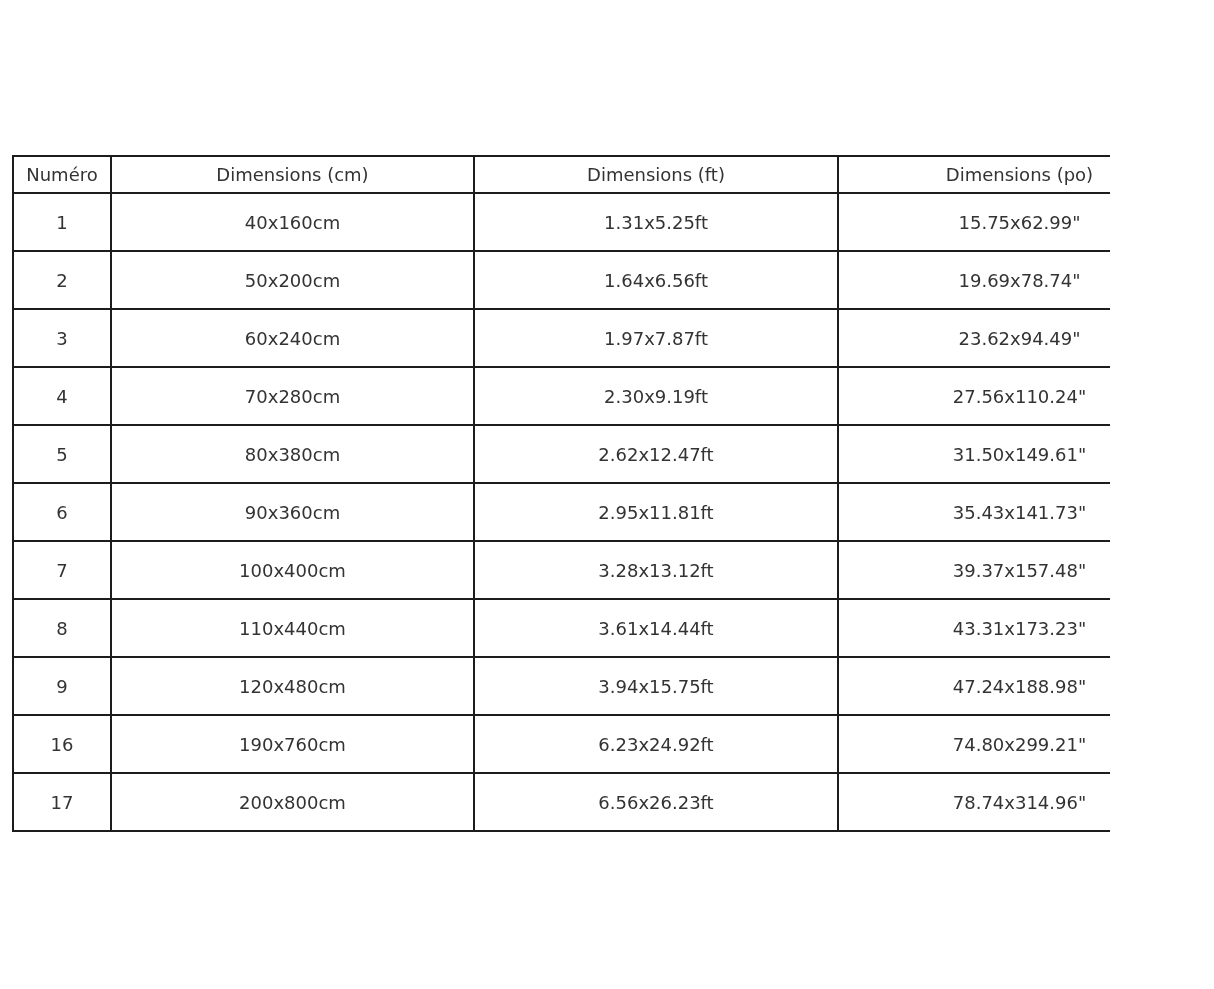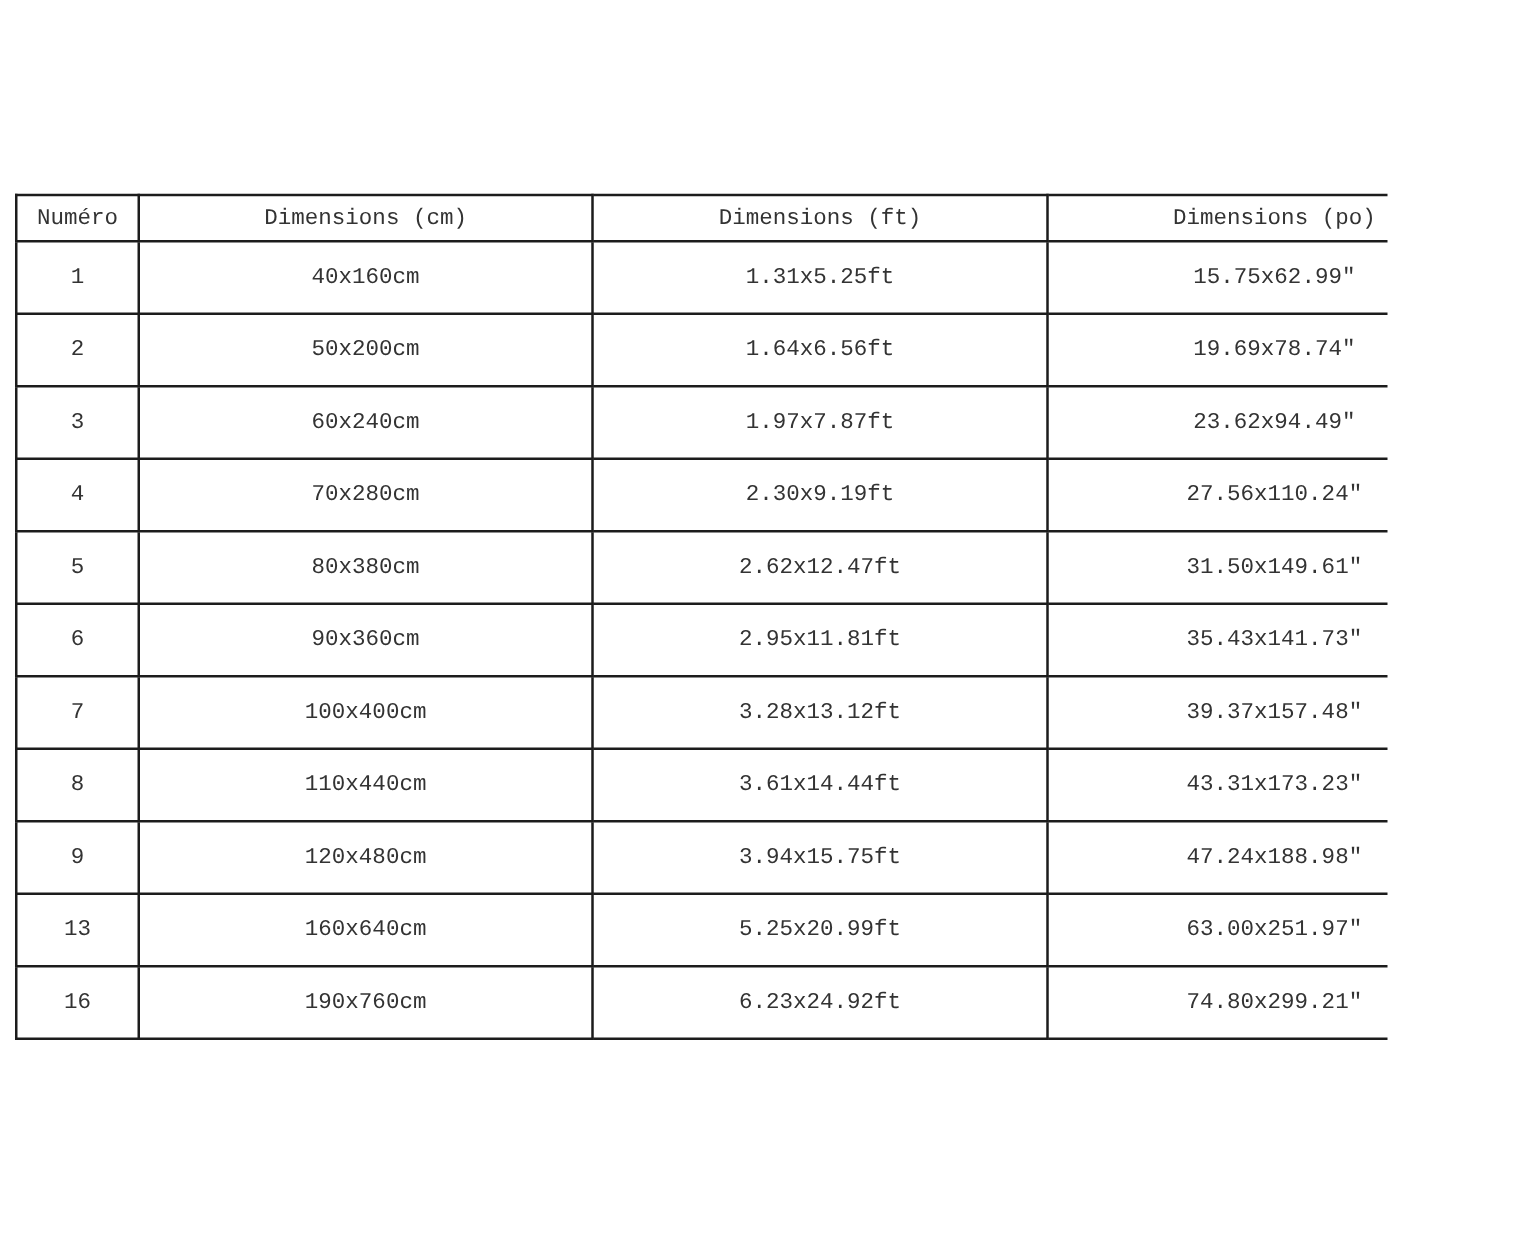--- a/index.html
+++ b/index.html
@@ -9,21 +9,20 @@
     width: 1214px;
     height: 989px;
     font-family: "DejaVu Sans", "Liberation Sans", sans-serif;
   }
   .page {
     position: relative;
     width: 1110px;
     height: 989px;
     background: #ffffff;
     overflow: hidden;
-    font-family: Liberation Mono, monospace;
   }
   table.dim-table {
     position: absolute;
     left: 12px;
     top: 155px;
     width: 1188px;
     height: 677px;
     border-collapse: collapse;
     table-layout: fixed;
     background: #ffffff;
@@ -110,26 +109,26 @@
           <td>3.61x14.44ft</td>
           <td>43.31x173.23"</td>
         </tr>
         <tr>
           <td>9</td>
           <td>120x480cm</td>
           <td>3.94x15.75ft</td>
           <td>47.24x188.98"</td>
         </tr>
         <tr>
-          <td>13</td>
-          <td>160x640cm</td>
-          <td>5.25x20.99ft</td>
-          <td>63.00x251.97"</td>
-        </tr>
-        <tr>
           <td>16</td>
           <td>190x760cm</td>
           <td>6.23x24.92ft</td>
           <td>74.80x299.21"</td>
+        </tr>
+        <tr>
+          <td>17</td>
+          <td>200x800cm</td>
+          <td>6.56x26.23ft</td>
+          <td>78.74x314.96"</td>
         </tr>
       </tbody>
   </table>
 </div>
 
 </body></html>

